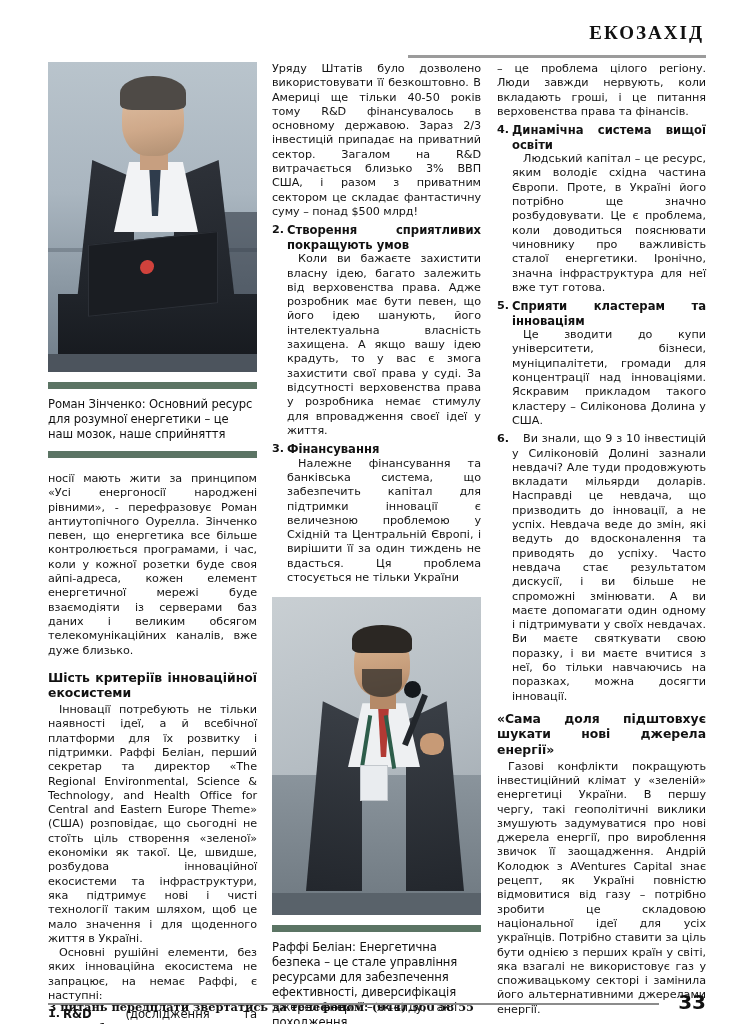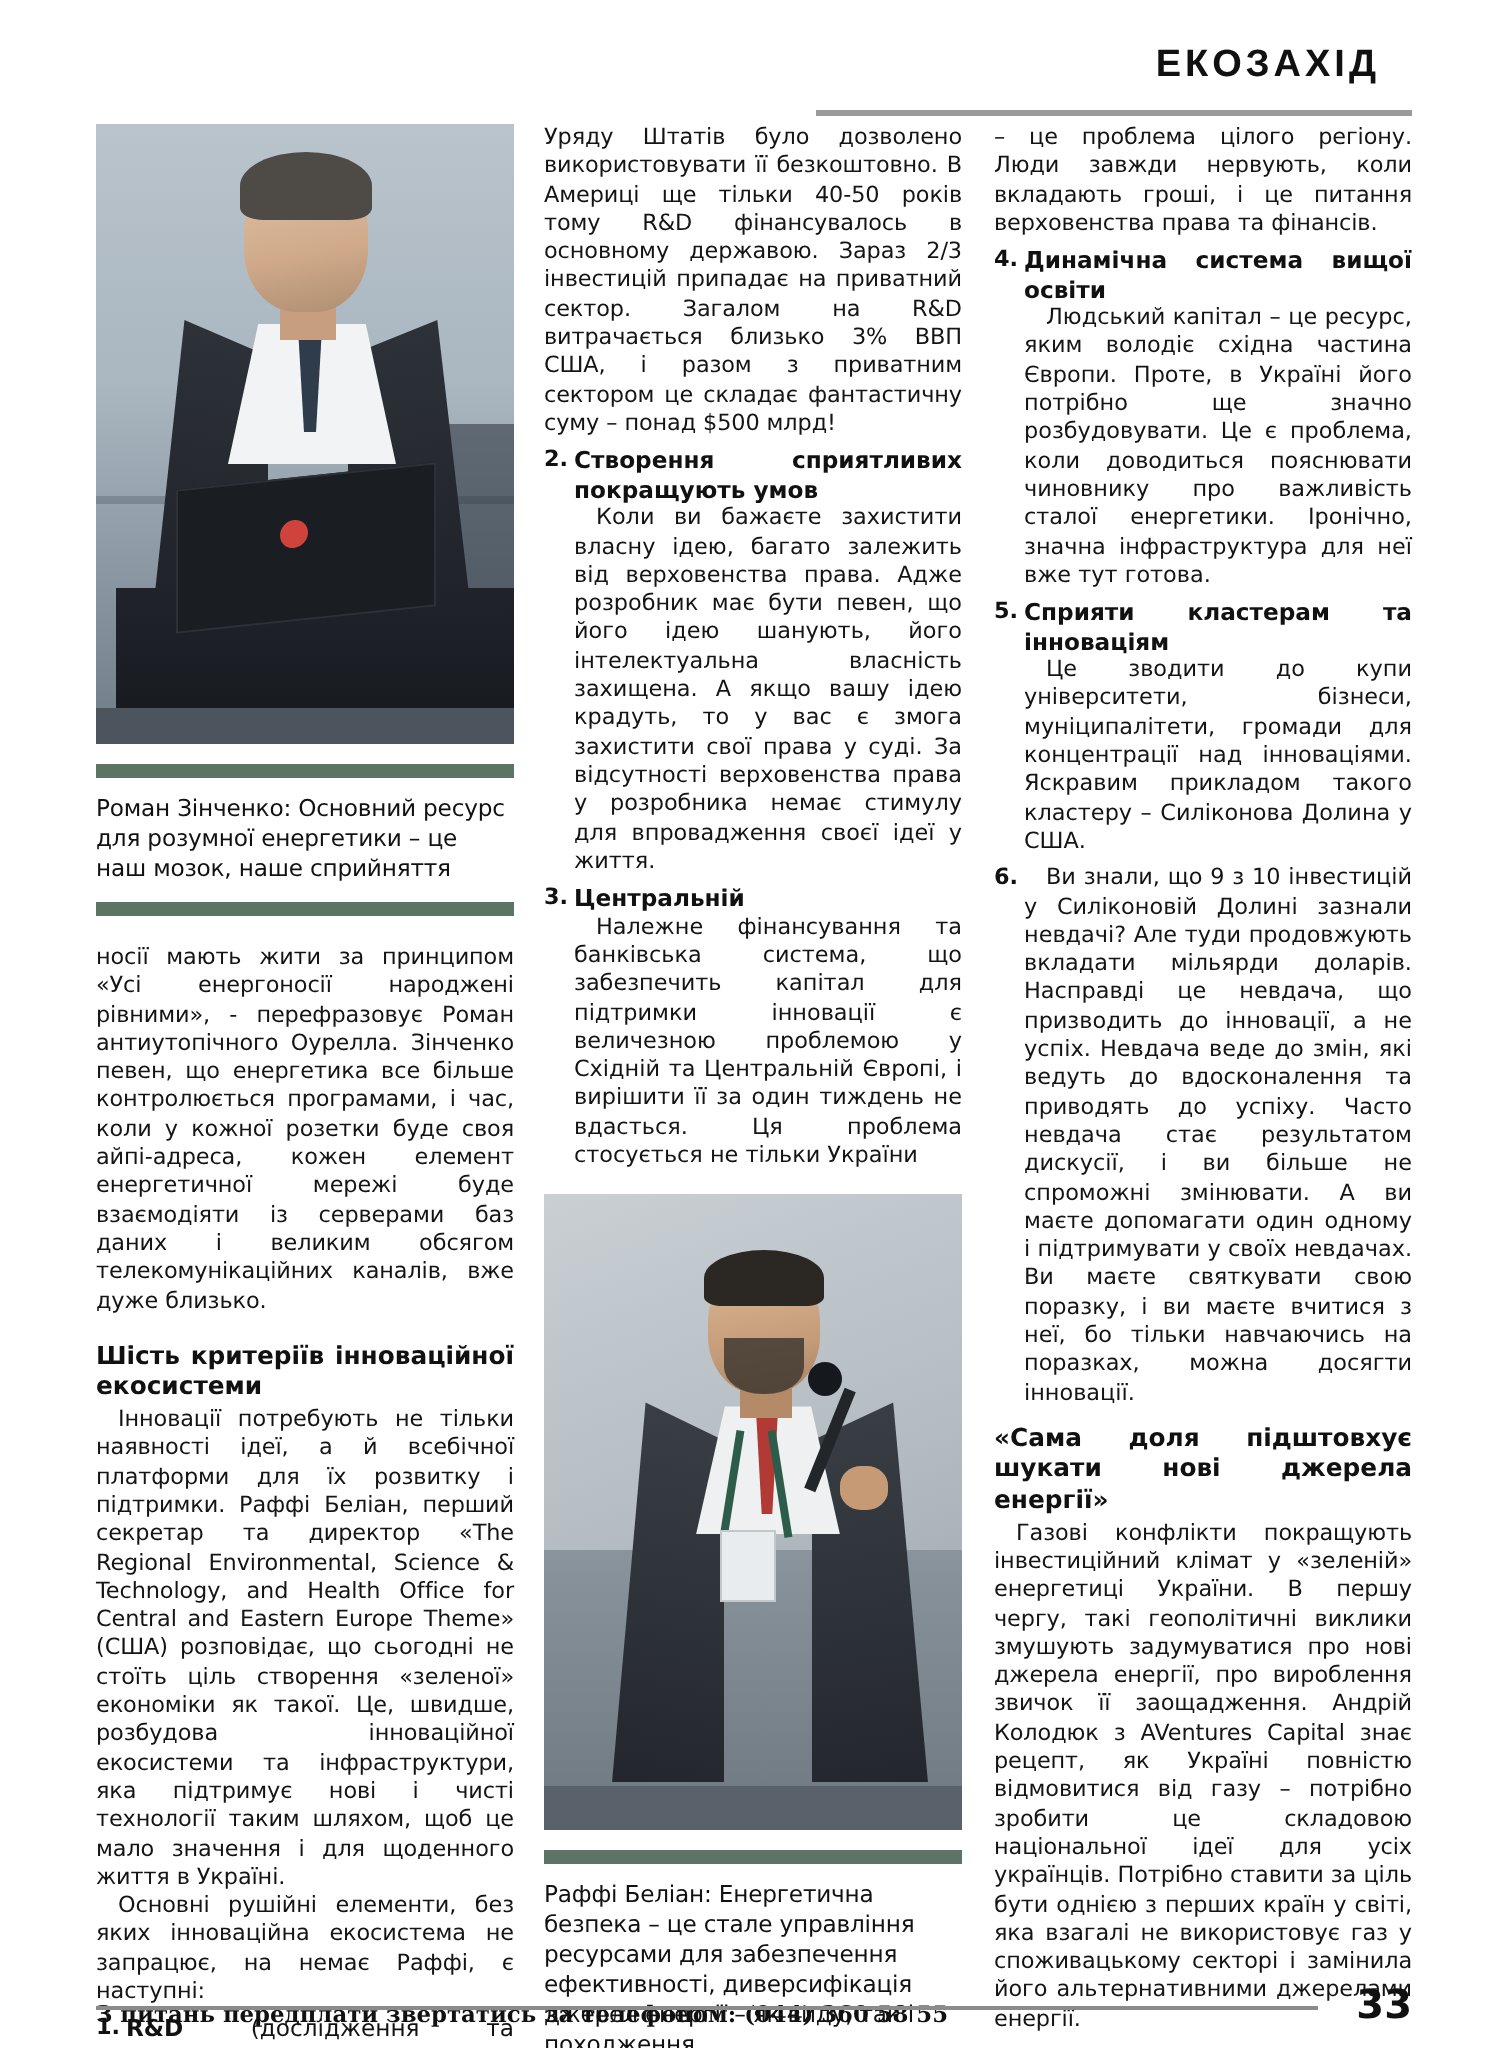--- a/index.html
+++ b/index.html
@@ -26,27 +26,27 @@
   
   .header {
     position: absolute;
     left: 48px;
     top: 22px;
     width: 658px;
     height: 40px;
   }
   .header-title {
     position: absolute;
-    right: 16px;
+    right: 2px;
     top: 0;
     font-size: 19px;
     font-weight: bold;
     letter-spacing: 2.0px;
     color: #111111;
-    font-family: Liberation Sans, sans-serif;
+    font-family: Liberation Serif, serif;
   }
   .header-rule {
     position: absolute;
     left: 360px;
     right: 0;
     top: 33px;
     height: 3px;
     background: #9b9b9b;
   }
 
@@ -399,21 +399,21 @@
       <div class="num-marker">2.</div>
       <div class="num-body">
         <div class="num-title">Створення сприятливих покращують умов</div>
         <p class="num-para">Коли ви бажаєте захистити власну ідею, багато залежить від верховенства права. Адже розробник має бути певен, що його ідею шанують, його інтелектуальна власність захищена. А якщо вашу ідею крадуть, то у вас є змога захистити свої права у суді. За відсутності верховенства права у розробника немає стимулу для впровадження своєї ідеї у життя.</p>
       </div>
     </div>
 
     <div class="num-item">
       <div class="num-marker">3.</div>
       <div class="num-body">
-        <div class="num-title">Центральній</div>
+        <div class="num-title">Фінансування</div>
         <p class="num-para">Належне фінансування та банківська система, що забезпечить капітал для підтримки інновації є величезною проблемою у Східній та Центральній Європі, і вирішити її за один тиждень не вдасться. Ця проблема стосується не тільки України</p>
       </div>
     </div>
 
     <div style="height:12px"></div>
 
     <div class="photo photo-2">
       <div class="p2-bg"></div>
       <div class="p2-panel"></div>
       <div class="p2-jacket-l"></div>

